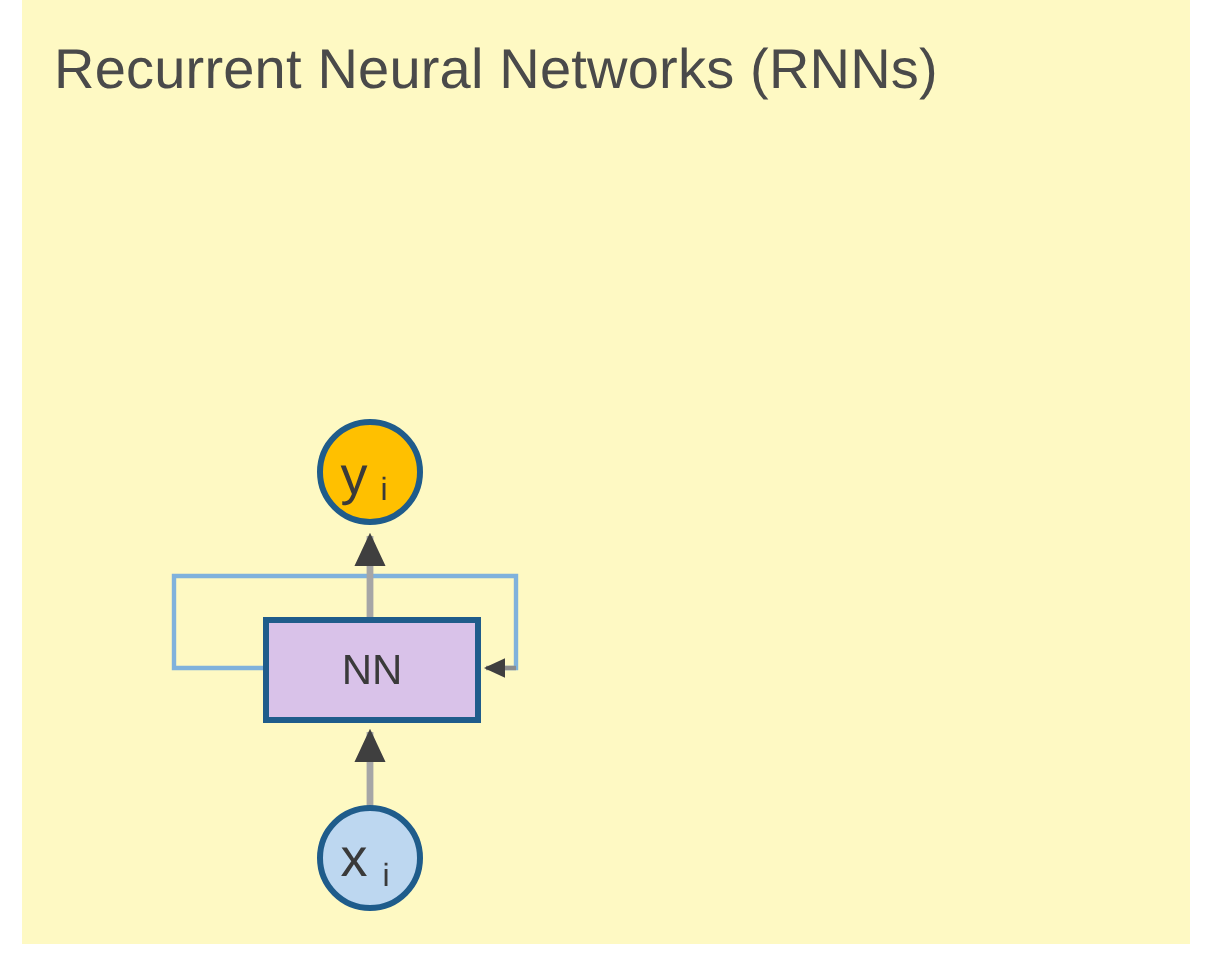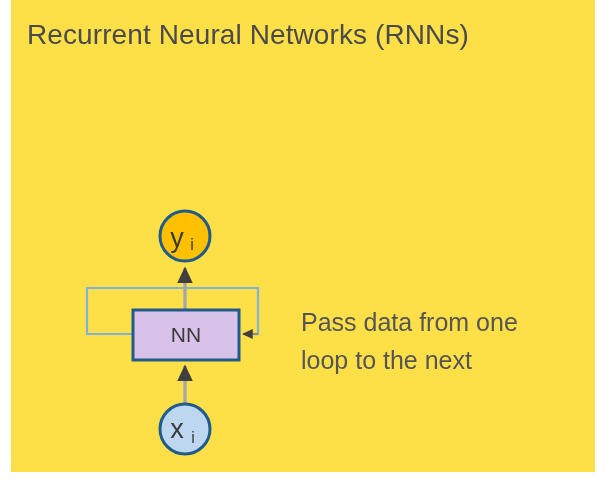--- a/index.html
+++ b/index.html
@@ -15,21 +15,21 @@
     font-family: "Liberation Sans", sans-serif;
     -webkit-font-smoothing: antialiased;
   }
 
   #slide {
     position: absolute;
     left: 11px;
     top: 0px;
     width: 584px;
     height: 472px;
-    background: #fde047;
+    background: #fef9c3;
     overflow: hidden;
   }
 
   #slide-title {
     position: absolute;
     left: 16px;
     top: 18px;
     width: 552px;
     font-size: 28px;
     line-height: 34px;
@@ -110,18 +110,14 @@
       <text x="166" y="247" text-anchor="middle" font-size="27" class="node-label">y</text>
       <text x="181" y="250" text-anchor="middle" font-size="16" class="node-label">i</text>
 
       <circle cx="174" cy="429" r="25" fill="#BDD7F0" stroke="#1F5C8B" stroke-width="3"></circle>
       <text x="166" y="438" text-anchor="middle" font-size="27" class="node-label">x</text>
       <text x="182" y="443" text-anchor="middle" font-size="16" class="node-label">i</text>
 
     </svg>
   </div>
 
-  <div id="caption">
-    <span class="cap-line">Pass data from one</span>
-    <span class="cap-line">loop to the next</span>
-  </div>
 
 </div>
 
 </body></html>

